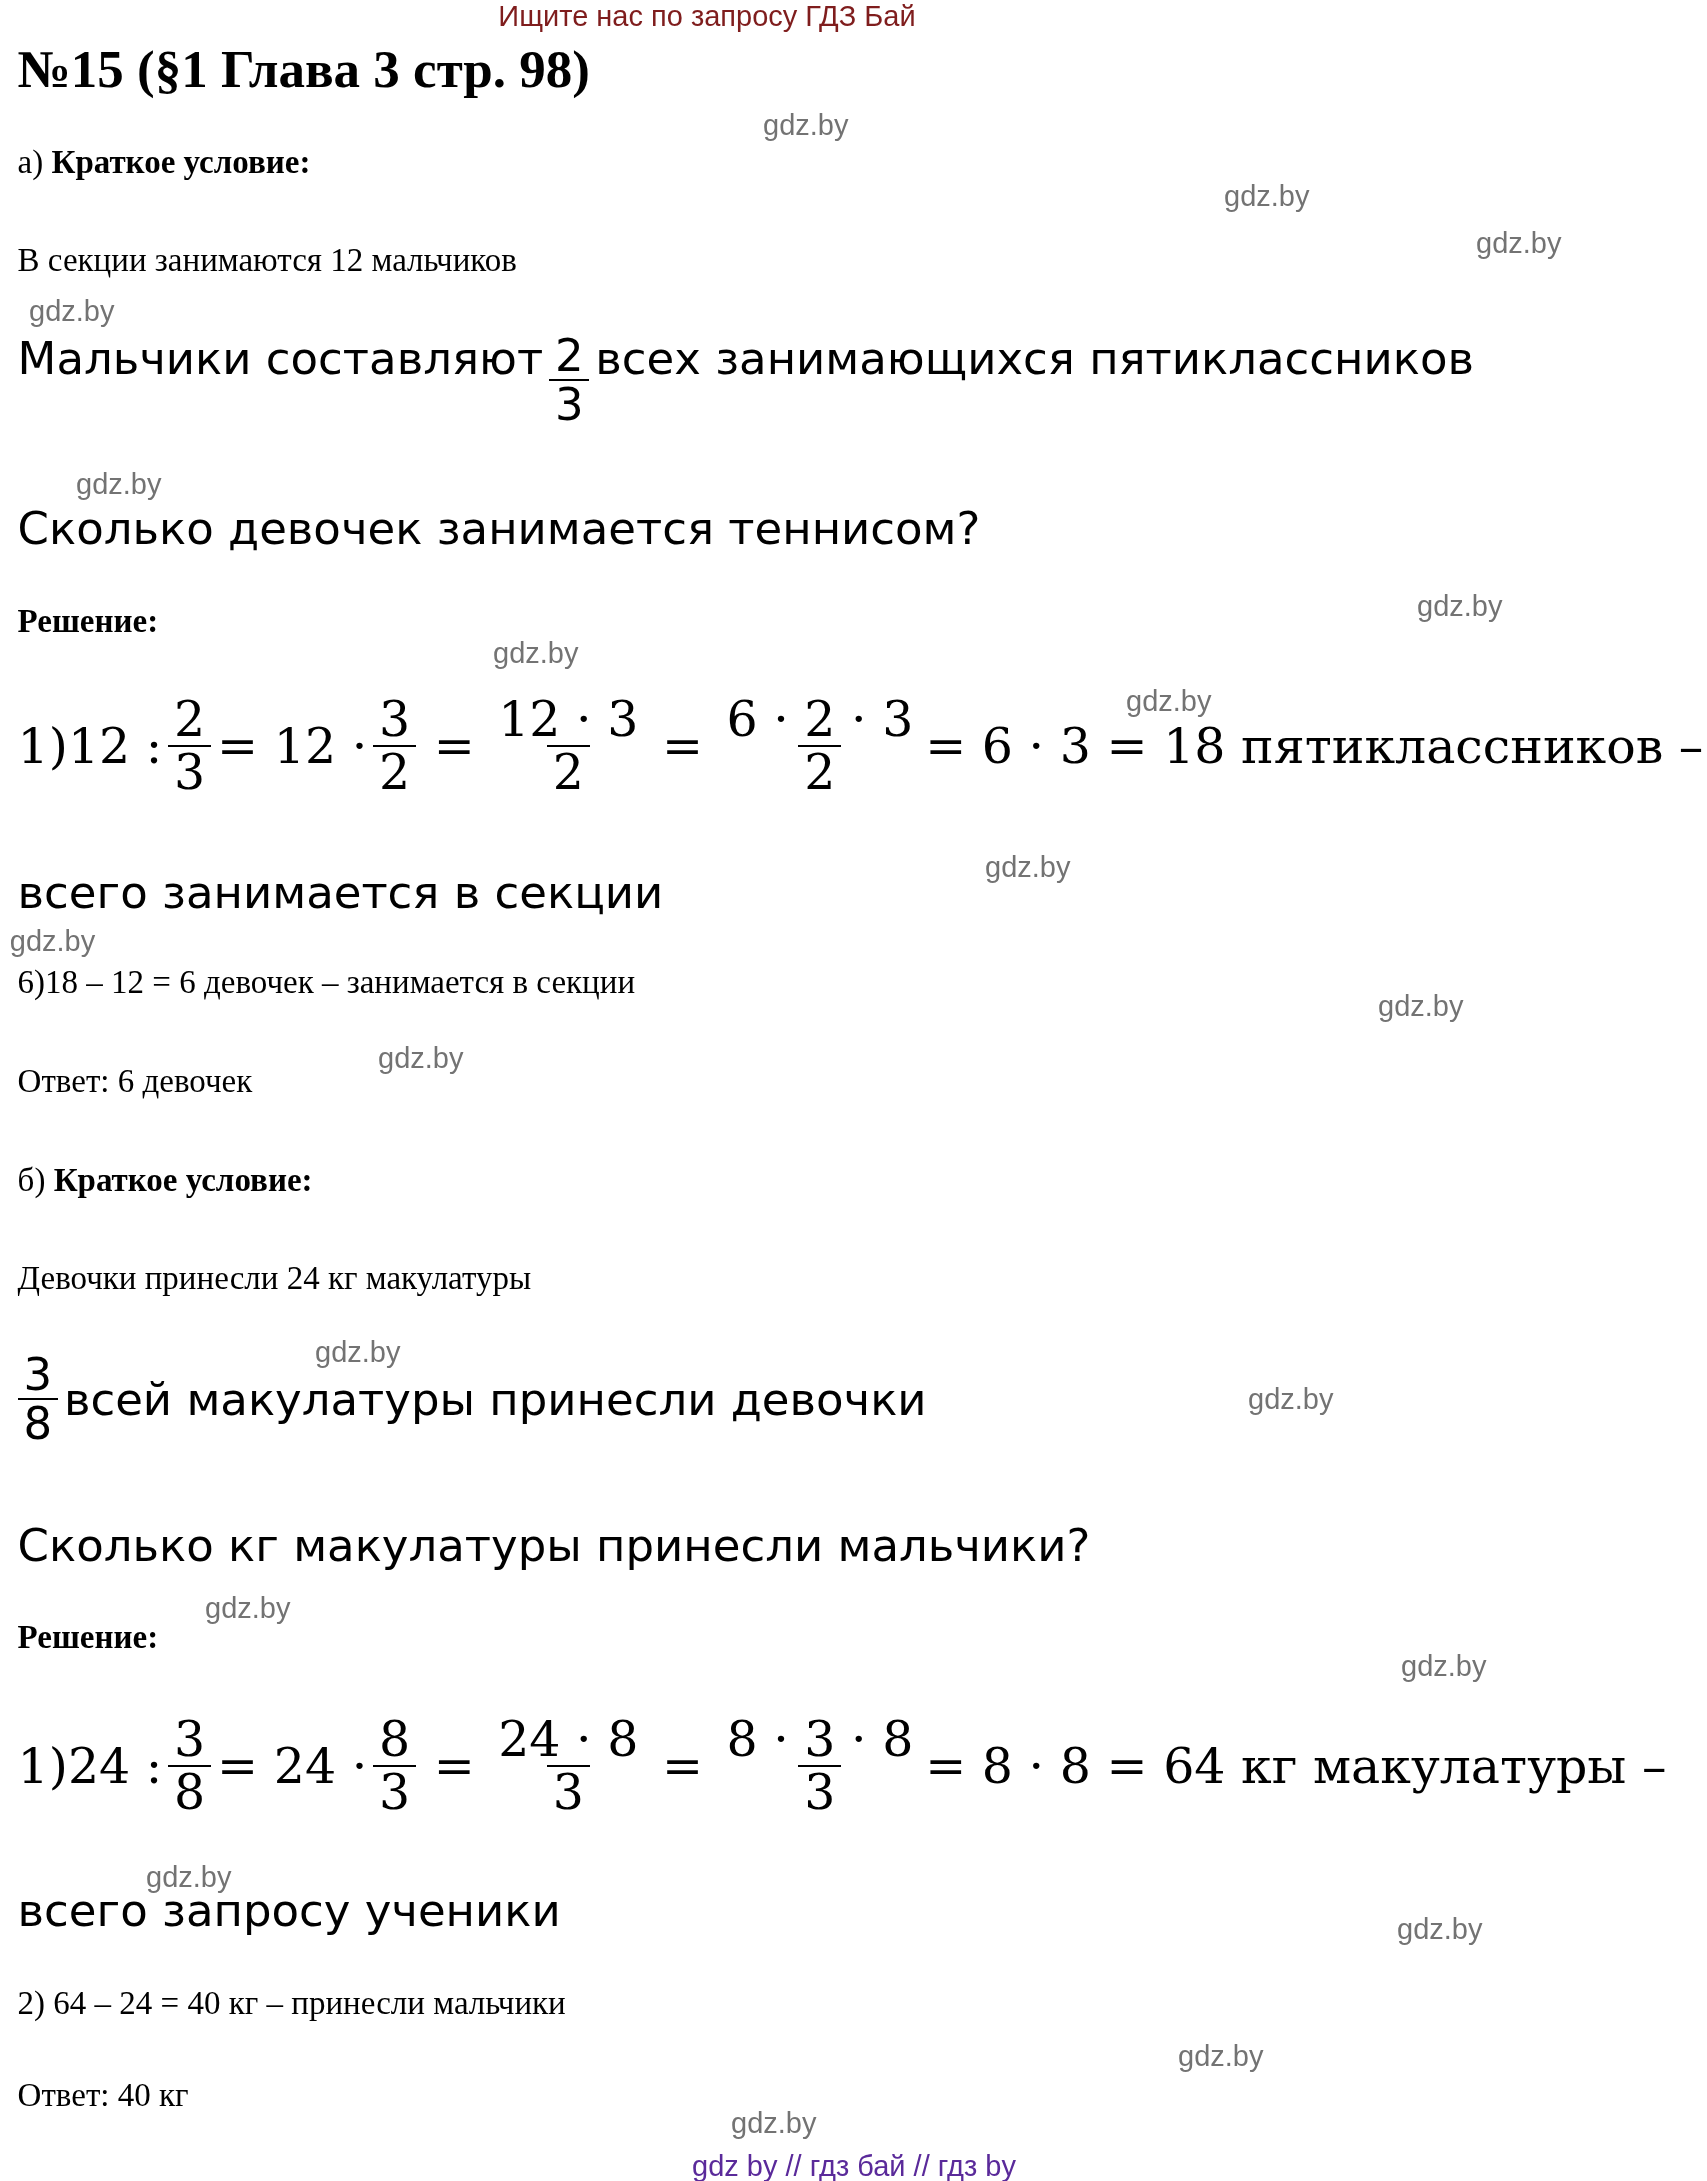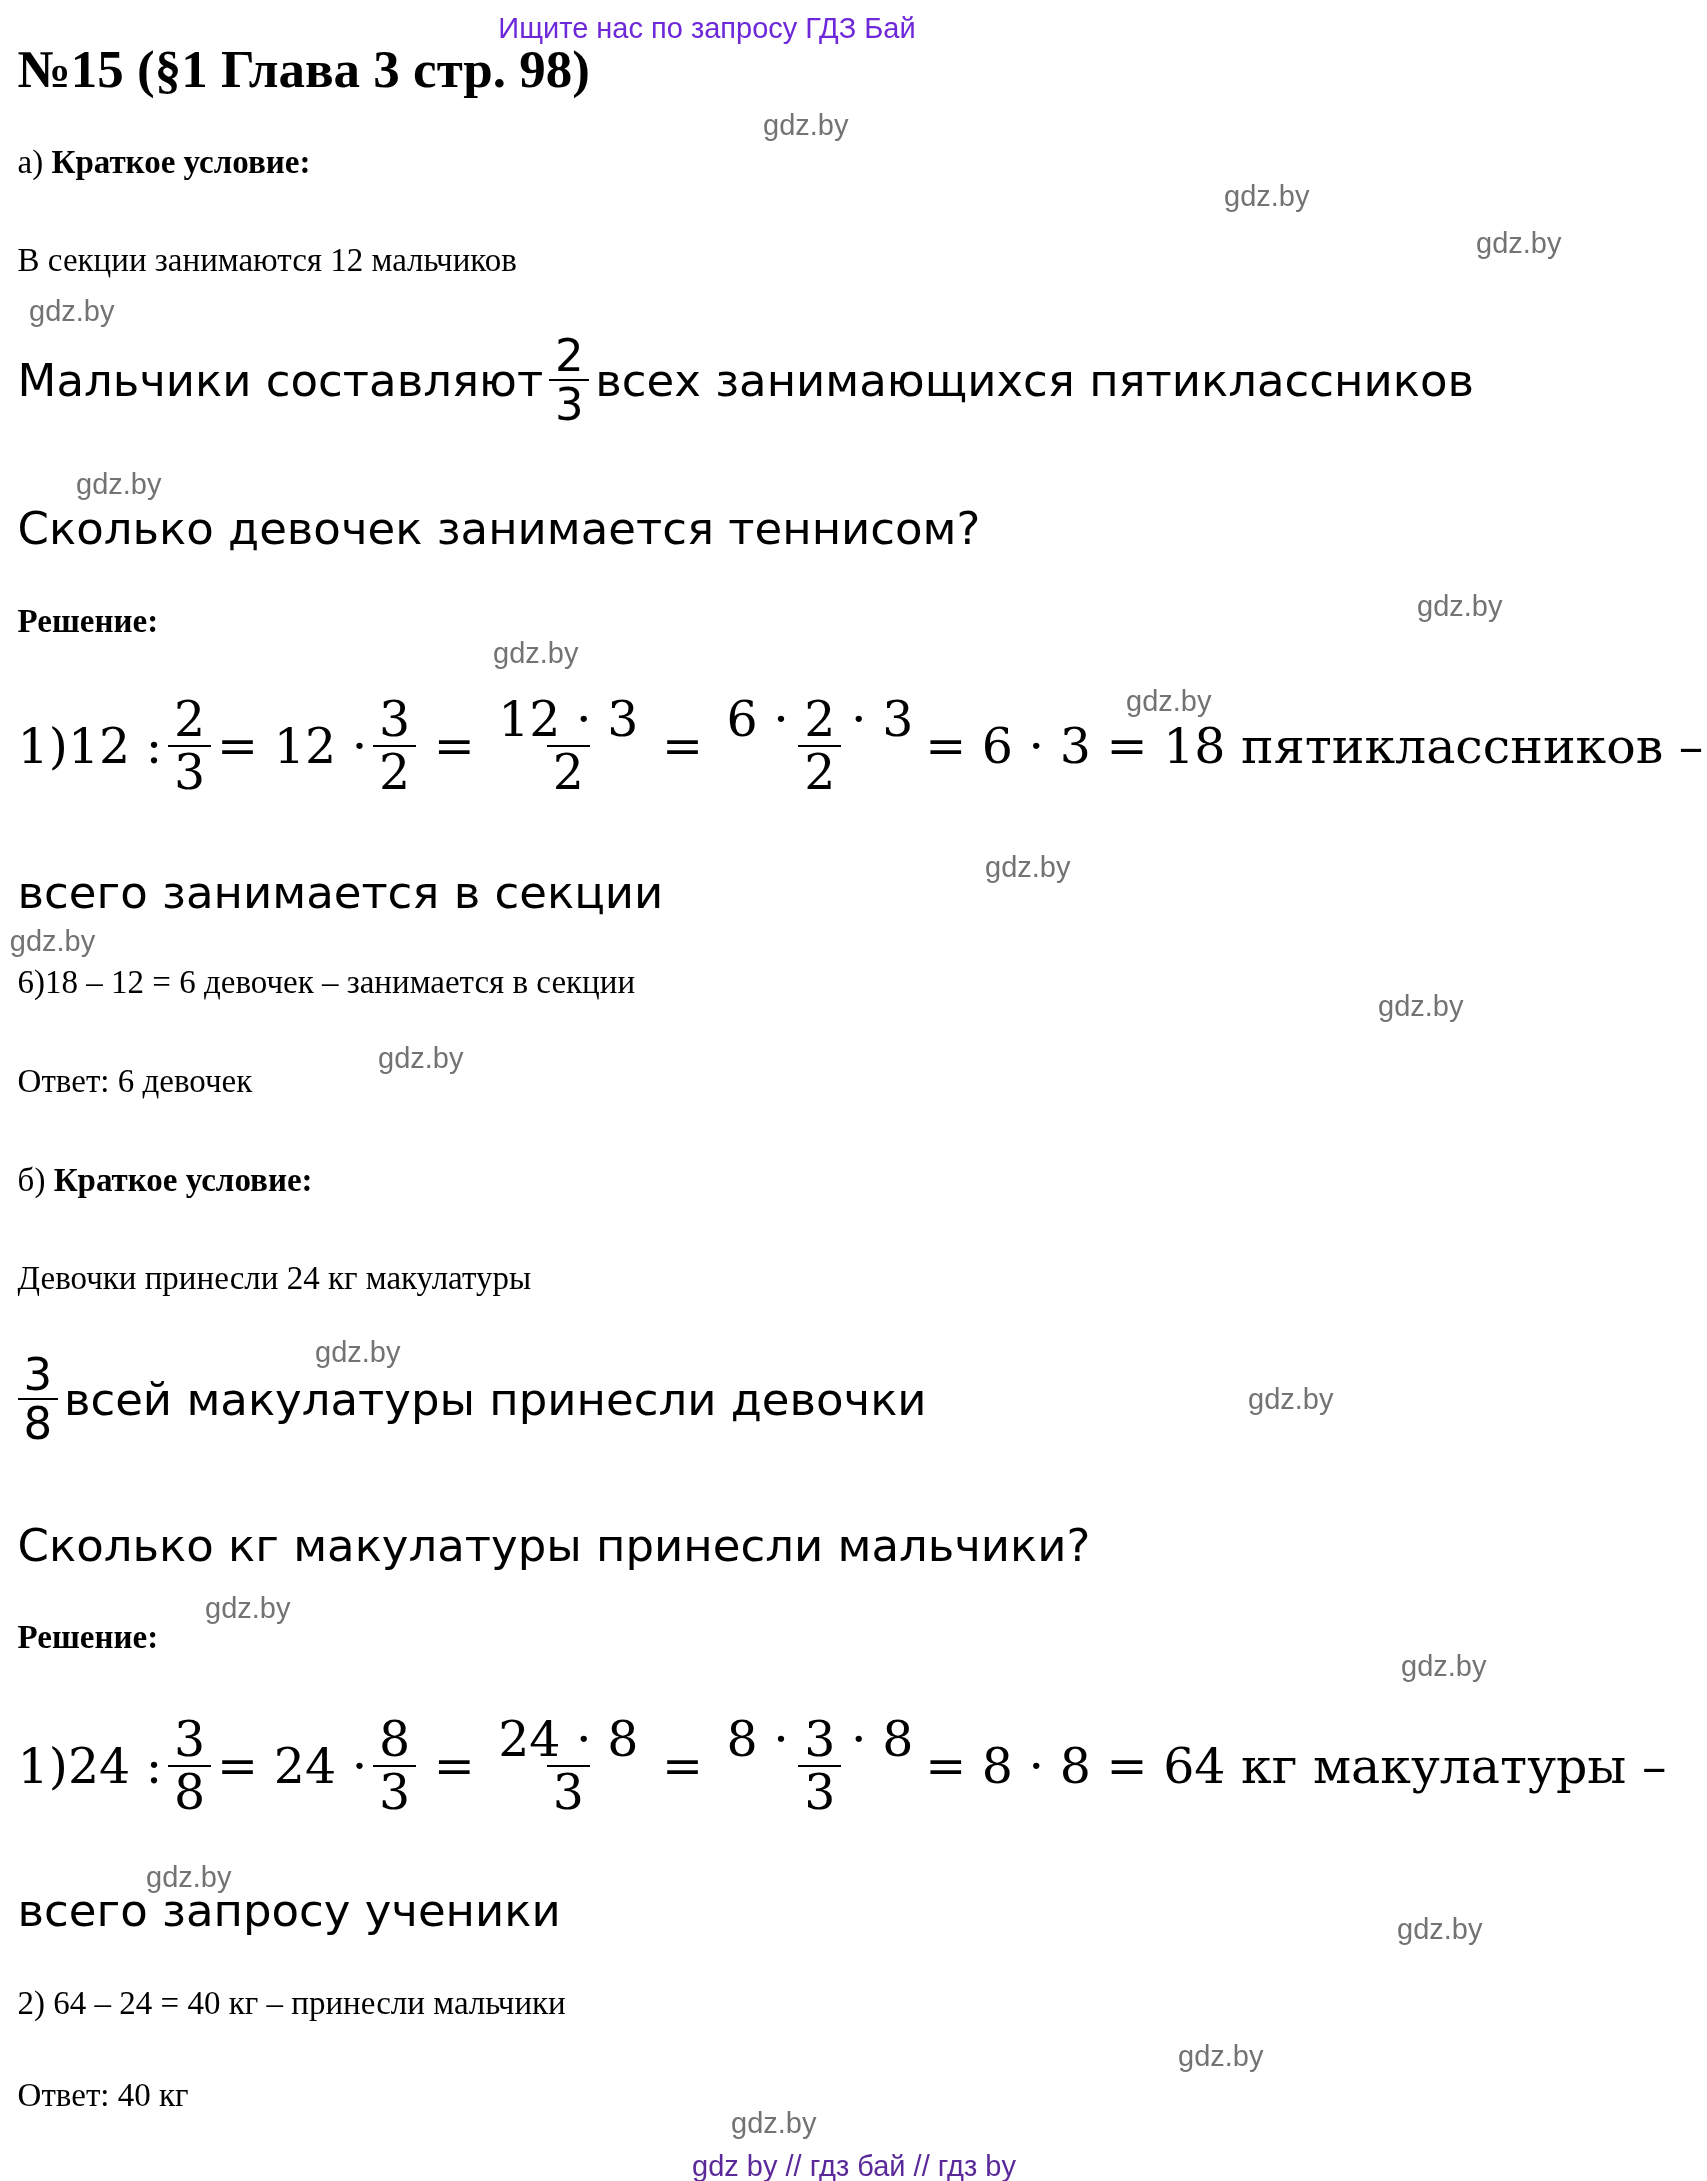--- a/index.html
+++ b/index.html
@@ -1,18 +1,18 @@
 <!DOCTYPE html>
 <html><head>
 <meta charset="utf-8">
 <style>
   html,body{margin:0;padding:0;background:#fff;}
   body{width:1708px;height:2182px;position:relative;overflow:hidden;font-family:"Liberation Serif",serif;color:#000;}
   .abs{position:absolute;white-space:nowrap;}
-  .top-banner{left:0;width:1414px;top:12px;text-align:center;font-family:"Liberation Sans",sans-serif;font-size:29px;color:#6d28d9;}
+  .top-banner{left:0;width:1414px;top:0;text-align:center;font-family:"Liberation Sans",sans-serif;font-size:29px;color:#7f1d1d;}
   .title{left:17.6px;top:39px;font-size:53px;font-weight:bold;}
   .wm{font-family:"Liberation Sans",sans-serif;font-size:29px;color:#737373;}
   .txt{font-size:33px;}
   .sans{font-family:"DejaVu Sans","Liberation Sans",sans-serif;font-size:45px;}
   .bold{font-weight:bold;}
   .frac{display:inline-flex;flex-direction:column;align-items:center;vertical-align:middle;margin:0 5.9px;}
   .frac .num{line-height:1.05;padding:0 5.9px;}
   .frac .den{line-height:1.05;border-top:2.9px solid #000;padding:0 5.9px;}
   .math{font-family:"DejaVu Serif","Liberation Serif",serif;font-size:49px;display:flex;align-items:center;}
   .math .op{margin:0 11.7px;}
@@ -43,21 +43,21 @@
 <div class="abs wm" style="left:146px;top:1861px">gdz.by</div>
 <div class="abs wm" style="left:1397px;top:1913px">gdz.by</div>
 <div class="abs wm" style="left:1178px;top:2040px">gdz.by</div>
 <div class="abs wm" style="left:731px;top:2107px">gdz.by</div>
 
 <div class="abs txt" style="left:17.6px;top:144px">
   <span>а)</span>
   <span class="bold">Краткое условие:</span>
 </div>
 <div class="abs txt" style="left:17.6px;top:242px">В секции занимаются 12 мальчиков</div>
-<div class="abs sans" style="left:17.6px;top:332px;display:flex;align-items:center;">
+<div class="abs sans" style="left:17.6px;top:332px;display:flex;">
   <span>Мальчики составляют</span>
   <span class="frac">
     <span class="num">2</span>
     <span class="den">3</span>
   </span>
   <span>всех занимающихся пятиклассников</span>
 </div>
 <div class="abs sans" style="left:17.6px;top:502px">Сколько девочек занимается теннисом?</div>
 <div class="abs txt bold" style="left:17.6px;top:603px">Решение:</div>
 

